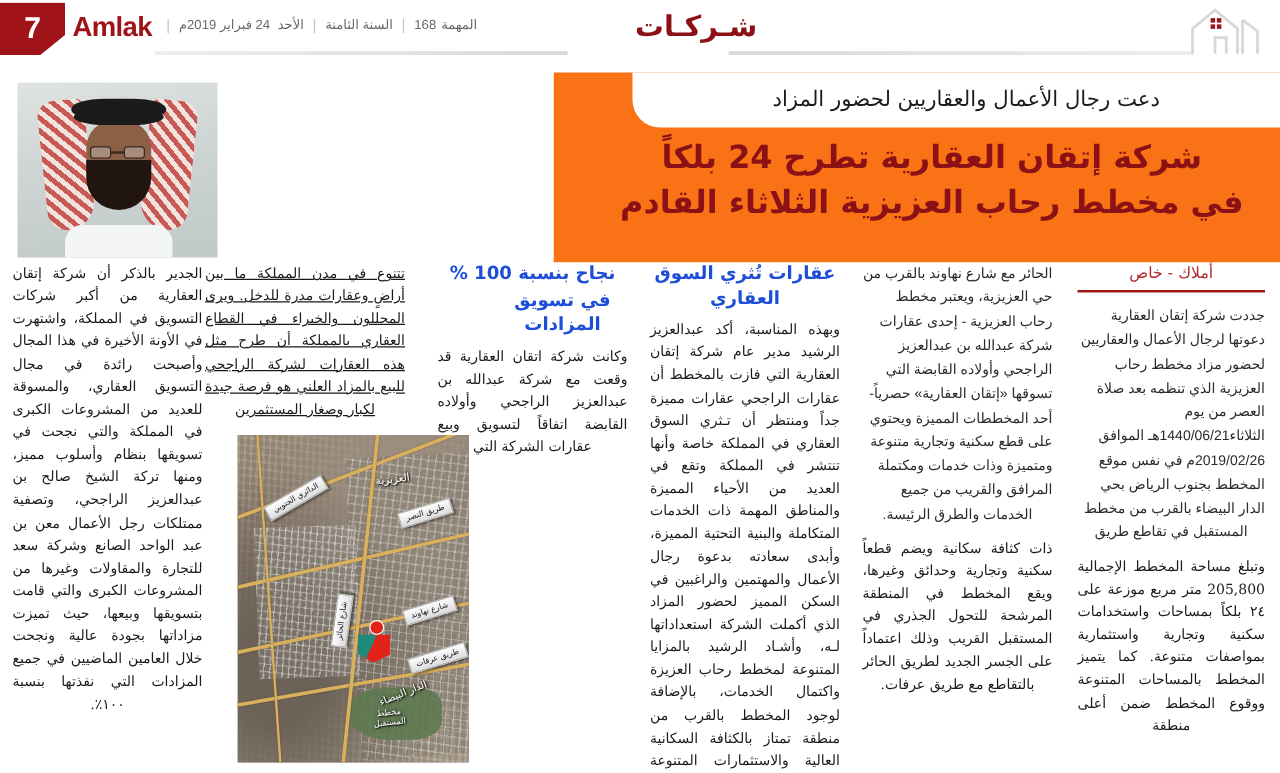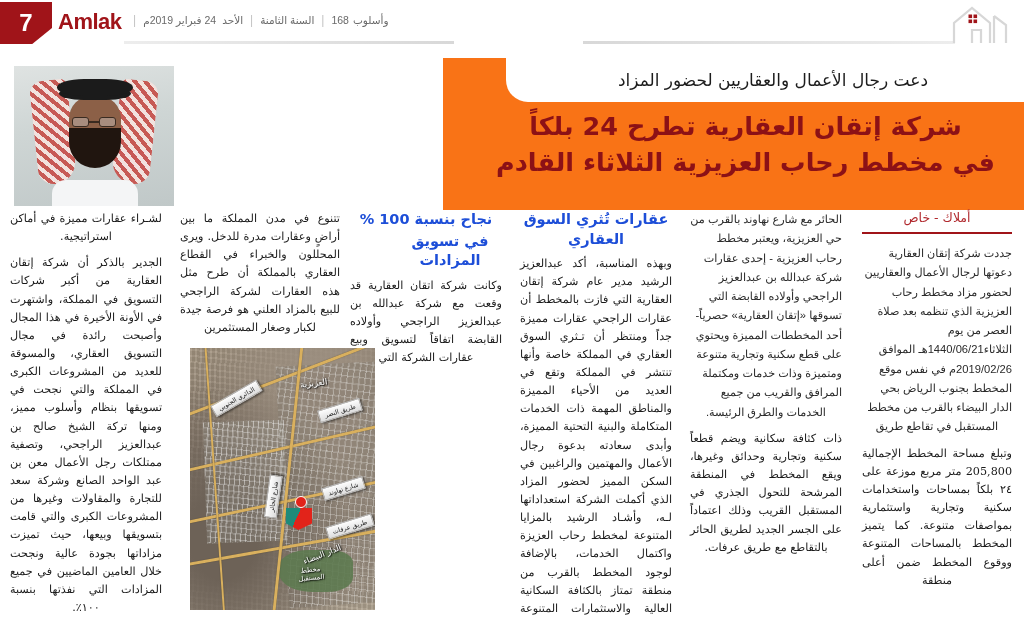--- a/index.html
+++ b/index.html
@@ -154,21 +154,21 @@
     width: 100%; height: 2px;
     background: #a01419;
     margin-bottom: 10px;
   }
 
   
   #col-1 { right: 12px;  width: 150px; }
   #col-2 { right: 182px; width: 152px; }
   #col-3 { right: 352px; width: 152px; }
   #col-4 { right: 522px; width: 152px; }
-  #col-5 { right: 684px; width: 160px; }
+  #col-5 { right: 700px; width: 160px; text-decoration: underline; }
   #col-6 { right: 862px; width: 152px; }
 
   
   #photo-wrap {
     position: absolute; top: 66px; left: 14px;
     width: 160px; height: 160px;
   }
   #photo {
     width: 160px; height: 140px;
     position: relative;
@@ -330,30 +330,31 @@
 
 <div id="page">
 
   <div id="masthead">
 
     <div id="pagenum">7</div>
 
     <div id="brand">Amlak</div>
 
     <div id="meta-line">
-      <span class="mi">وأسلوب</span>
+      <span class="mi">المهمة</span>
       <span class="mi" style="margin-right:4px;">168</span>
       <span class="sep">|</span>
       <span class="mi">السنة الثامنة</span>
       <span class="sep">|</span>
       <span class="mi">الأحد</span>
       <span class="mi" style="margin-right:6px;">24 فبراير 2019م</span>
       <span class="sep">|</span>
     </div>
 
+    <div id="section-title">شـركـات</div>
 
     <div id="rule-left"></div>
     <div id="rule-right"></div>
 
     <svg id="house-icon" viewBox="0 0 62 42">
       <path d="M4 40 V20 L22 5 L40 20 V40" fill="none" stroke="#d7d7d7" stroke-width="2.2"></path>
       <path d="M22 40 V27 H31 V40" fill="none" stroke="#d7d7d7" stroke-width="2.2"></path>
       <path d="M44 40 V13 M44 13 L56 22 V40" fill="none" stroke="#d7d7d7" stroke-width="2.2"></path>
       <rect x="18.5" y="11.5" width="3.6" height="3.6" fill="#a01419"></rect>
       <rect x="23.5" y="11.5" width="3.6" height="3.6" fill="#a01419"></rect>
@@ -410,21 +411,20 @@
       <div class="subhead">نجاح بنسبة 100 %</div>
       <div class="subhead" style="margin-top:-4px;margin-left:48px;">في تسويق المزادات</div>
       <p>وكانت شركة اتقان العقارية قد وقعت مع شركة عبدالله بن عبدالعزيز الراجحي وأولاده القابضة اتفاقاً لتسويق وبيع عقارات الشركة التي</p>
     </div>
 
     <div class="col" id="col-5">
       <p>تتنوع في مدن المملكة ما بين أراضٍ وعقارات مدرة للدخل. ويرى المحللون والخبراء في القطاع العقاري بالمملكة أن طرح مثل هذه العقارات لشركة الراجحي للبيع بالمزاد العلني هو فرصة جيدة لكبار وصغار المستثمرين</p>
     </div>
 
     <div class="col" id="col-6">
-      <p>لشـراء عقارات مميزة في أماكن استراتيجية.</p>
       <p>الجدير بالذكر أن شركة إتقان العقارية من أكبر شركات التسويق في المملكة، واشتهرت في الأونة الأخيرة في هذا المجال وأصبحت رائدة في مجال التسويق العقاري، والمسوقة للعديد من المشروعات الكبرى في المملكة والتي نجحت في تسويقها بنظام وأسلوب مميز، ومنها تركة الشيخ صالح بن عبدالعزيز الراجحي، وتصفية ممتلكات رجل الأعمال معن بن عبد الواحد الصانع وشركة سعد للتجارة والمقاولات وغيرها من المشروعات الكبرى والتي قامت بتسويقها وبيعها، حيث تميزت مزاداتها بجودة عالية ونجحت خلال العامين الماضيين في جميع المزادات التي نفذتها بنسبة ١٠٠٪.</p>
     </div>
   </div>
 
   <div id="map">
     <div class="sat"></div>
     <div class="urban-a"></div>
     <div class="urban-b"></div>
     <div class="urban-c"></div>
     <div class="park"></div>

